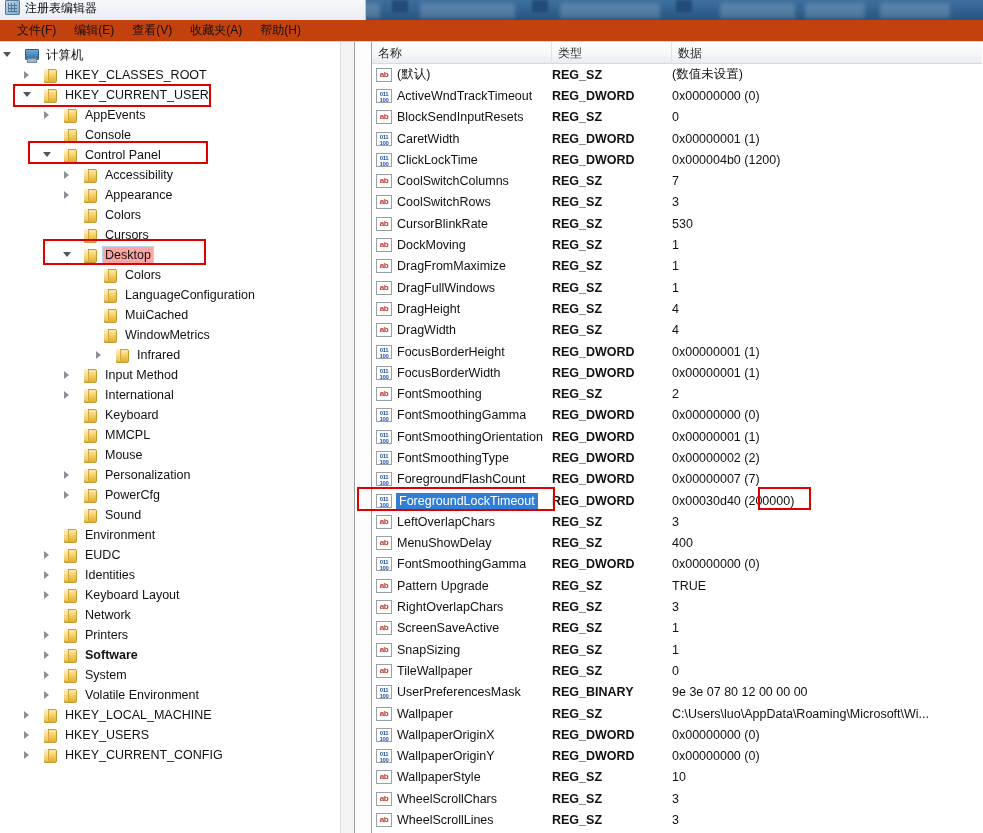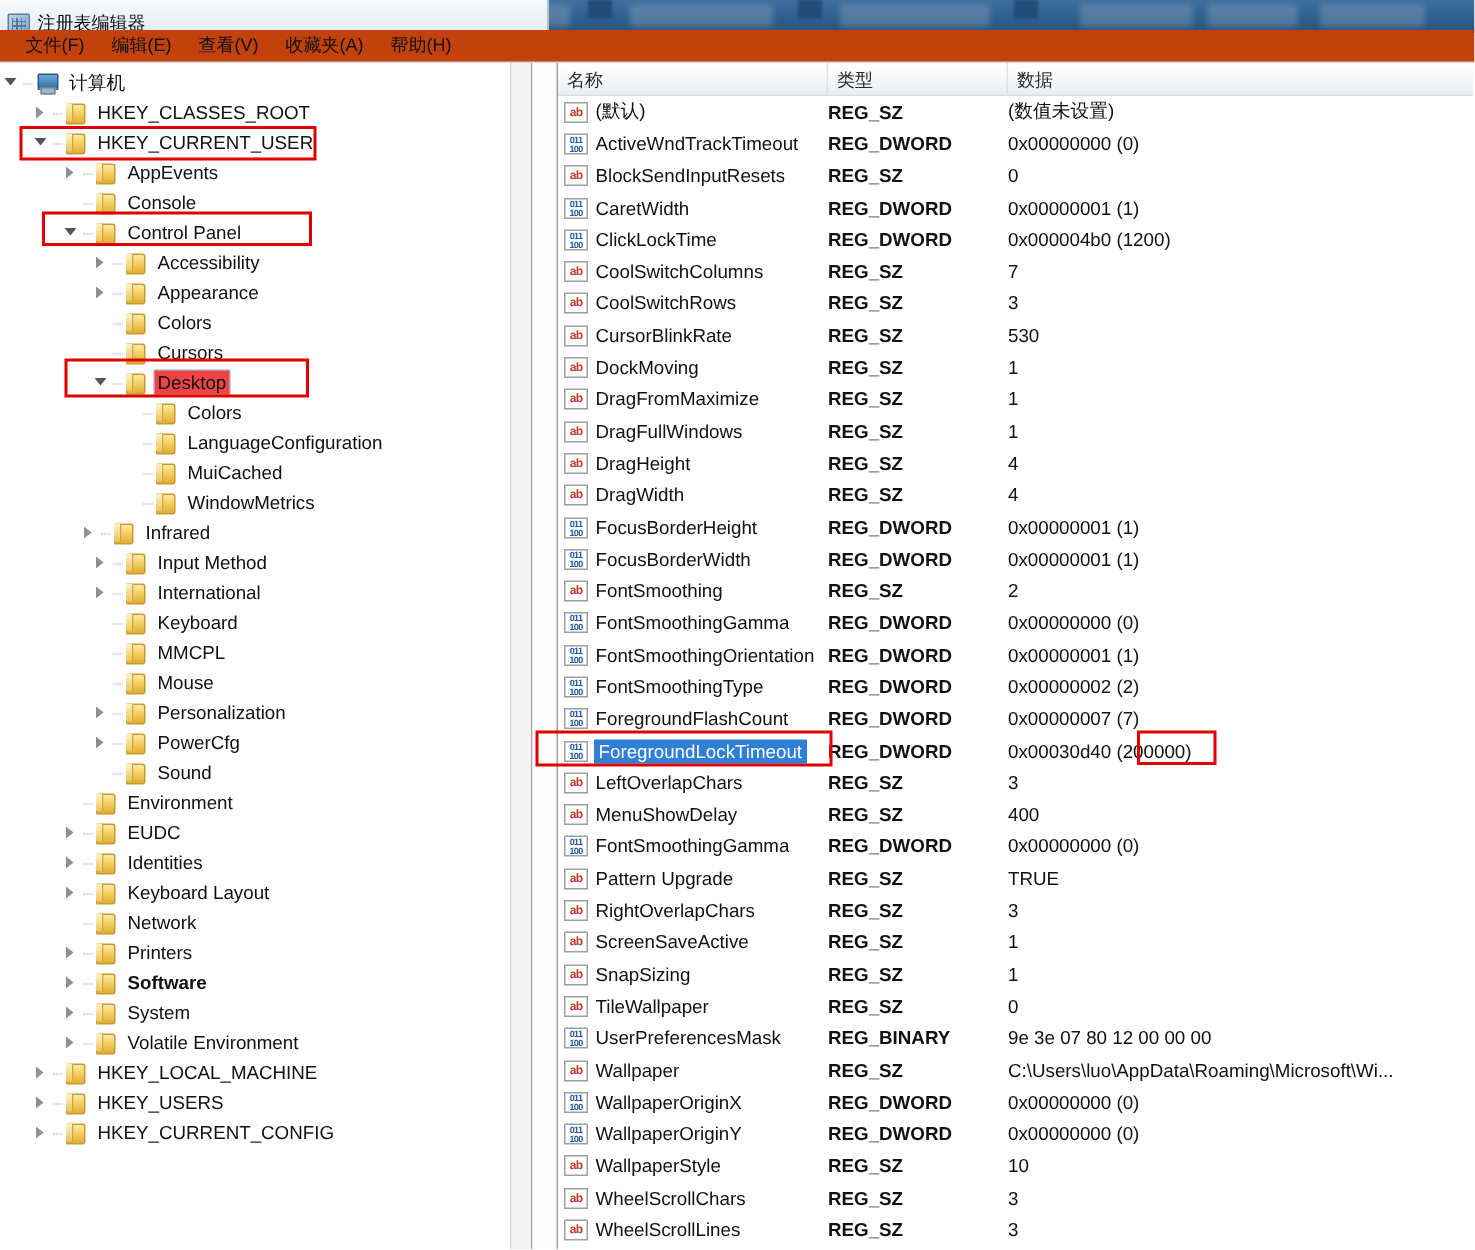--- a/index.html
+++ b/index.html
@@ -33,21 +33,21 @@
     position: absolute; top: 0; width: 16px; height: 12px;
     background: rgba(30,70,115,0.85);
     filter: blur(1.2px);
   }
 
   
   .titlebar {
     position: absolute; left: 0; top: 0; width: 366px; height: 24px;
     background: linear-gradient(to bottom, #f6f8fb 0%, #eef2f8 50%, #e4eaf3 100%);
     border-right: 1px solid #b9c6d6;
-    display: flex; align-items: flex-end; padding-left: 5px;
+    display: flex; align-items: flex-start; padding-left: 5px;
     z-index: 5;
   }
   .reg-icon {
     width: 15px; height: 15px; margin-right: 5px; position: relative;
     background: linear-gradient(135deg,#bcd4e8,#7fa8c8);
     border: 1px solid #5a7e9e; border-radius: 1px;
     flex: 0 0 auto;
   }
   .reg-icon::before {
     content: ""; position: absolute; left: 2px; top: 2px; right: 2px; bottom: 2px;
@@ -156,21 +156,21 @@
     content: ""; position: absolute; left: 3px; top: 1px; width: 12px; height: 9px;
     background: linear-gradient(to bottom, #6fa9d8, #2f6fa6);
     border: 1px solid #2b5c87; border-radius: 1px;
   }
   .pc-icon::after {
     content: ""; position: absolute; left: 5px; top: 10px; width: 8px; height: 3px;
     background: #9fb4c6; border: 1px solid #71869a;
   }
   .tlabel { padding: 0 3px; line-height: 16px; }
   .tlabel.sel {
-    background: #ef4444;
+    background: #fca5a5;
     border: 1px solid #c2d5e8;
     padding: 0 2px;
   }
 
   
   .lheader {
     position: absolute; left: 0; top: 0; width: 610px; height: 22px;
     background: linear-gradient(to bottom, #ffffff 0%, #f4f6f8 60%, #e9edf1 100%);
     border-bottom: 1px solid #d6dbe0;
     display: flex;
@@ -334,21 +334,21 @@
             <div class="dots"></div>
             <div class="folder"></div>
             <div class="tlabel">MuiCached</div>
           </div>
           <div class="tnode" style="padding-left: 80px;">
             <div class="expander none"></div>
             <div class="dots"></div>
             <div class="folder"></div>
             <div class="tlabel">WindowMetrics</div>
           </div>
-          <div class="tnode" style="padding-left: 52px;">
+          <div class="tnode" style="padding-left: 92px;">
             <div class="expander closed"></div>
             <div class="dots"></div>
             <div class="folder"></div>
             <div class="tlabel">Infrared</div>
           </div>
           <div class="tnode" style="padding-left: 60px;">
             <div class="expander closed"></div>
             <div class="dots"></div>
             <div class="folder"></div>
             <div class="tlabel">Input Method</div>

